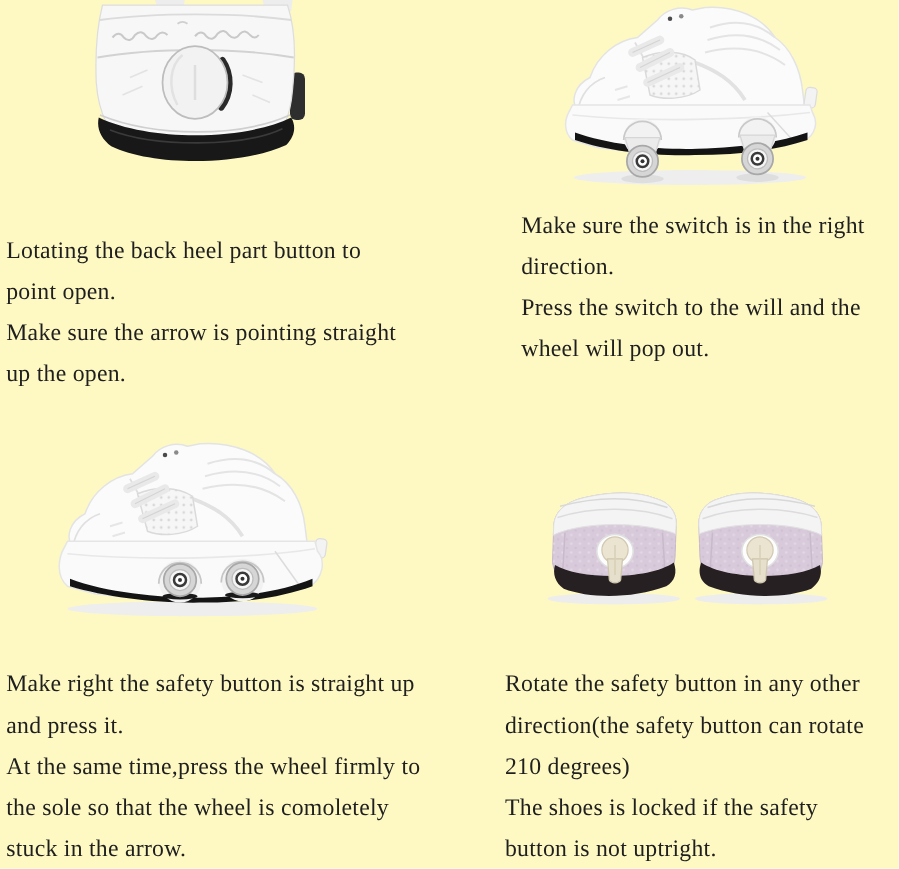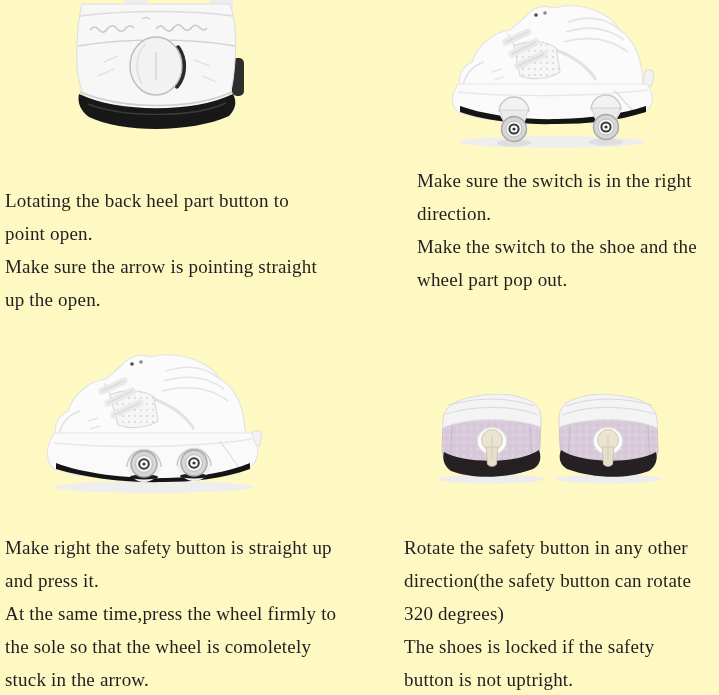--- a/index.html
+++ b/index.html
@@ -119,22 +119,22 @@
   <div class="text-block" style="left:5px;top:184px;">
     <div class="line">Lotating the back heel part button to</div>
     <div class="line">point open.</div>
     <div class="line">Make sure the arrow is pointing straight</div>
     <div class="line">up the open.</div>
   </div>
 
   <div class="text-block" style="left:417px;top:164px;">
     <div class="line">Make sure the switch is in the right</div>
     <div class="line">direction.</div>
-    <div class="line">Make the switch to the shoe and the</div>
-    <div class="line">wheel part pop out.</div>
+    <div class="line">Press the switch to the will and the</div>
+    <div class="line">wheel will pop out.</div>
   </div>
 
   <figure style="left:42px;top:353px;width:230px;height:155px;">
     <svg width="230" height="155" viewBox="0 0 230 155">
       <defs>
         <pattern id="perf3" width="6" height="6" patternUnits="userSpaceOnUse">
           <circle cx="3" cy="3" r="1.1" fill="#d8d8d8"></circle>
         </pattern>
       </defs>
       <ellipse cx="112" cy="134" rx="100" ry="6" fill="#eeeeee"></ellipse>
@@ -227,18 +227,18 @@
     <div class="line">Make right the safety button is straight up</div>
     <div class="line">and press it.</div>
     <div class="line">At the same time,press the wheel firmly to</div>
     <div class="line">the sole so that the wheel is comoletely</div>
     <div class="line">stuck in the arrow.</div>
   </div>
 
   <div class="text-block" style="left:404px;top:531px;">
     <div class="line">Rotate the safety button in any other</div>
     <div class="line">direction(the safety button can rotate</div>
-    <div class="line">320 degrees)</div>
+    <div class="line">210 degrees)</div>
     <div class="line">The shoes is locked if the safety</div>
     <div class="line">button is not uptright.</div>
   </div>
 
 </div>
 
 </body></html>

